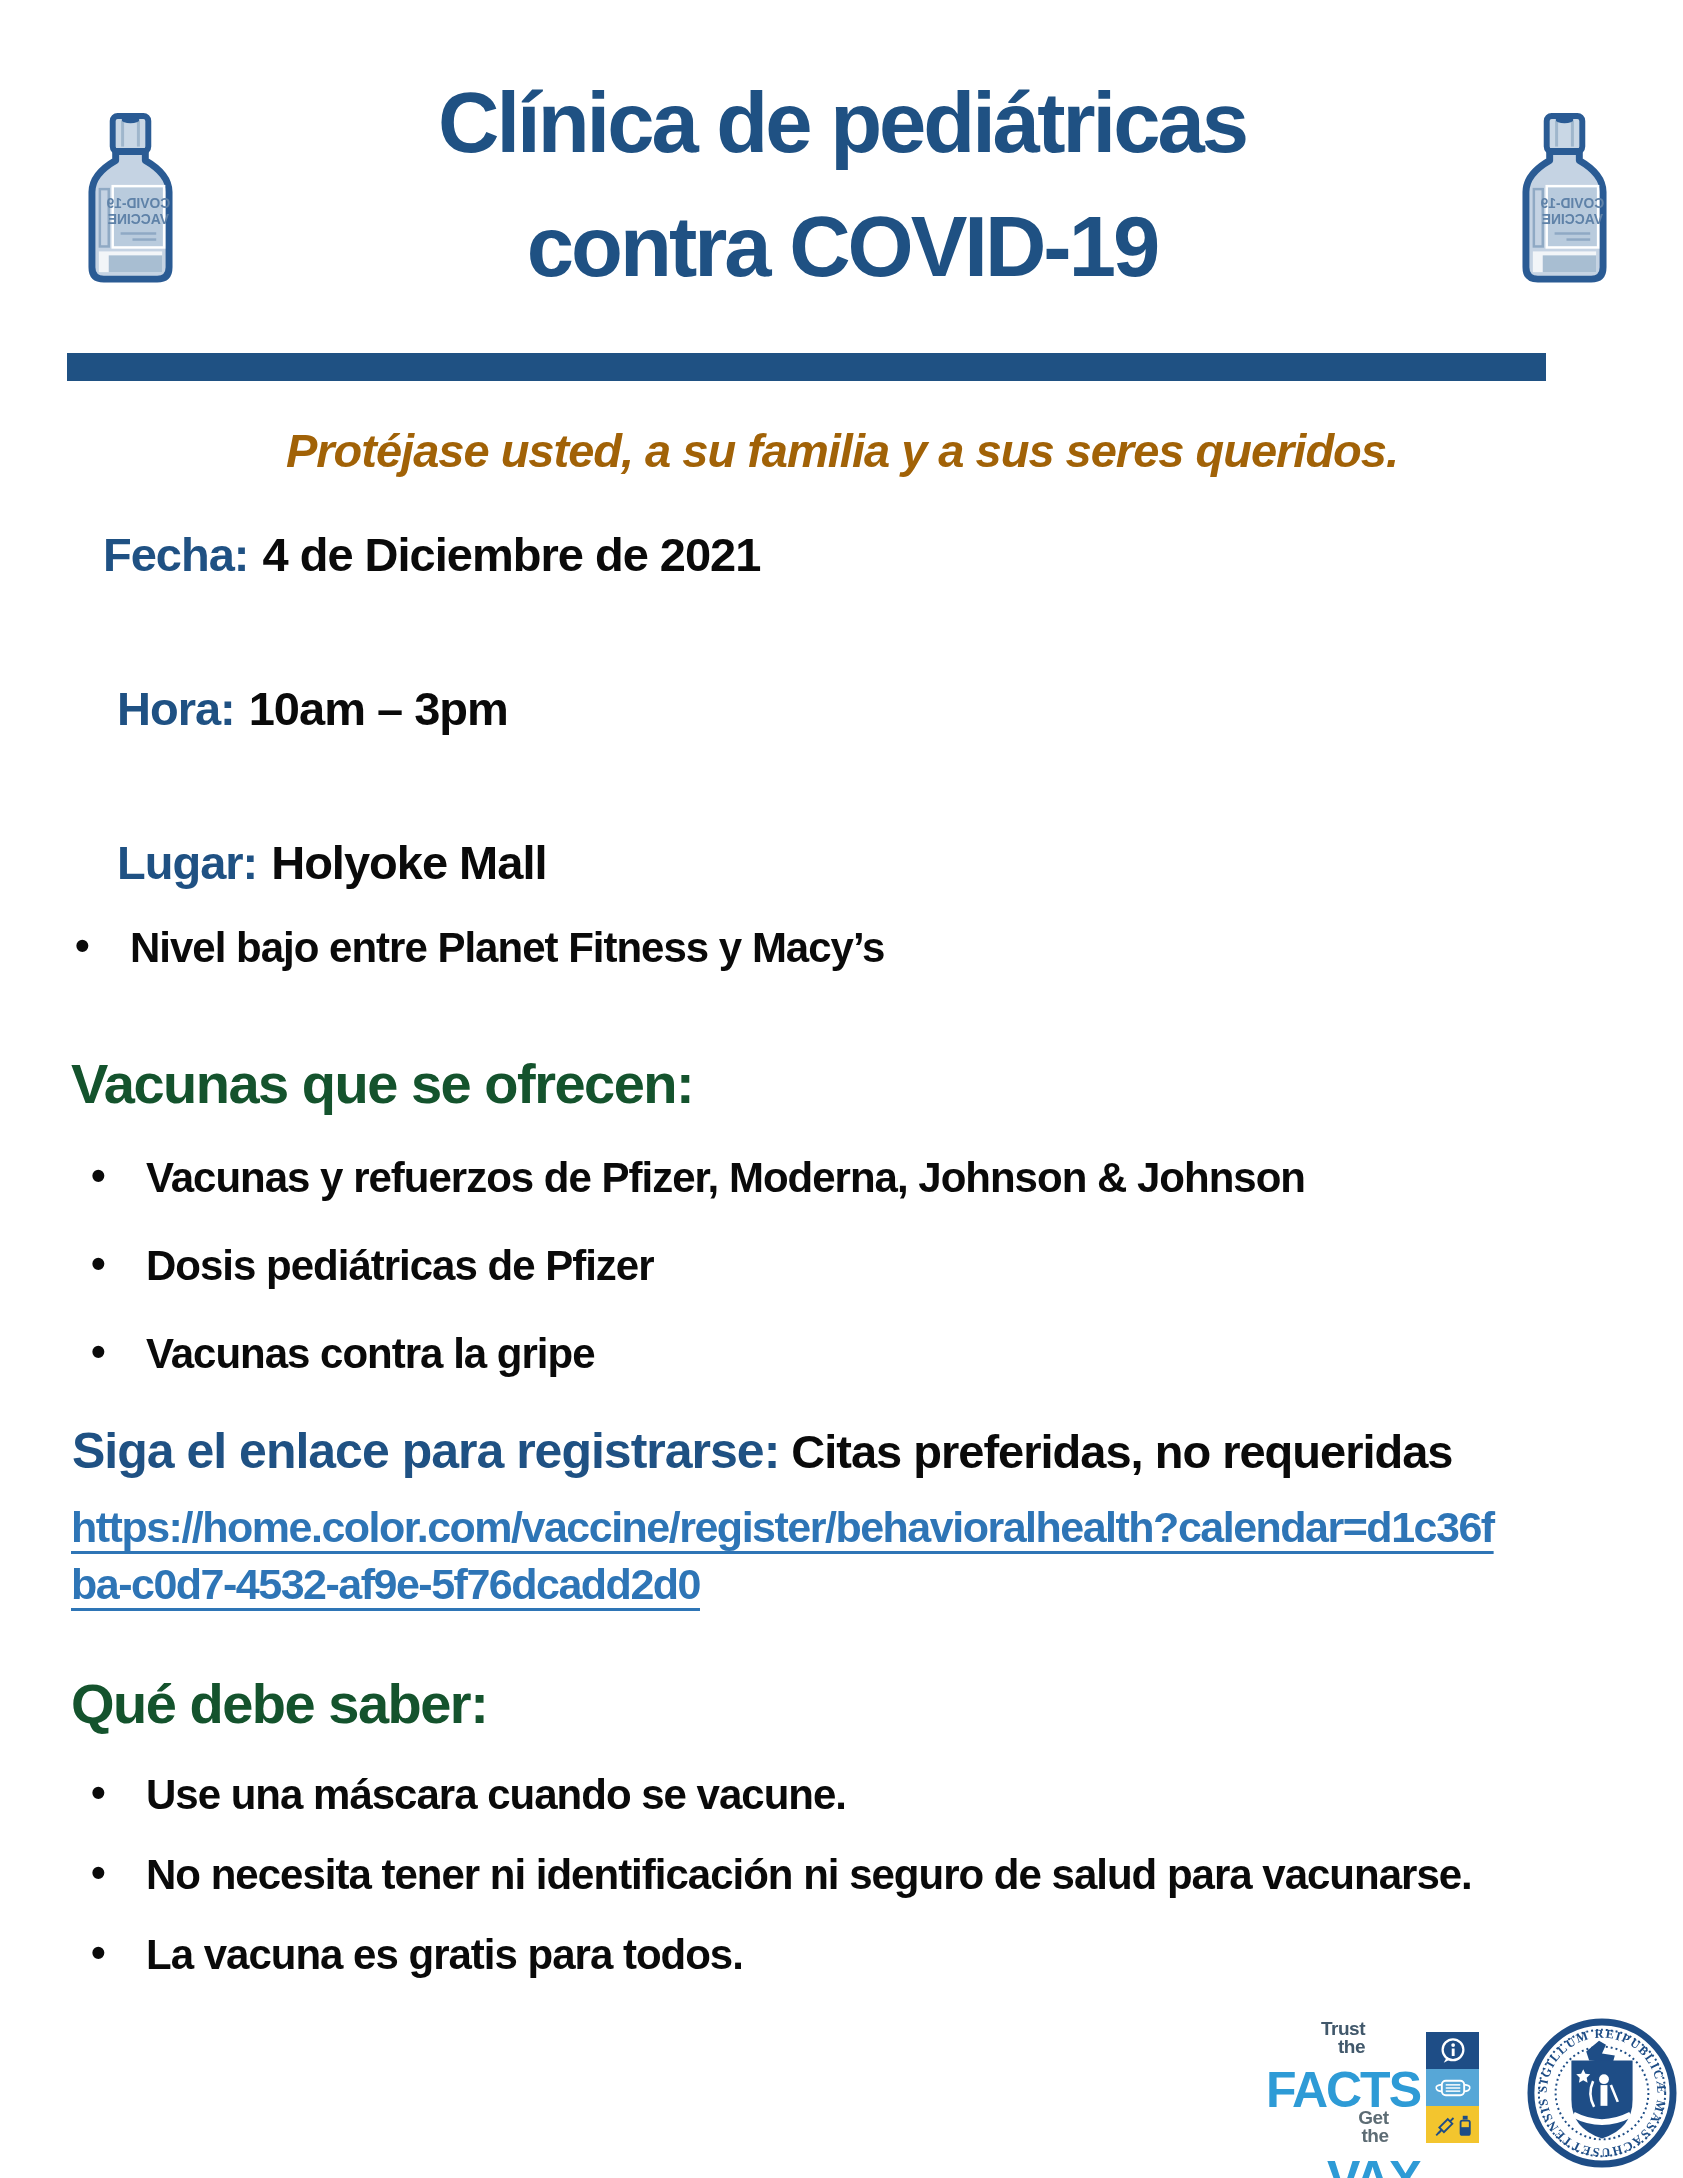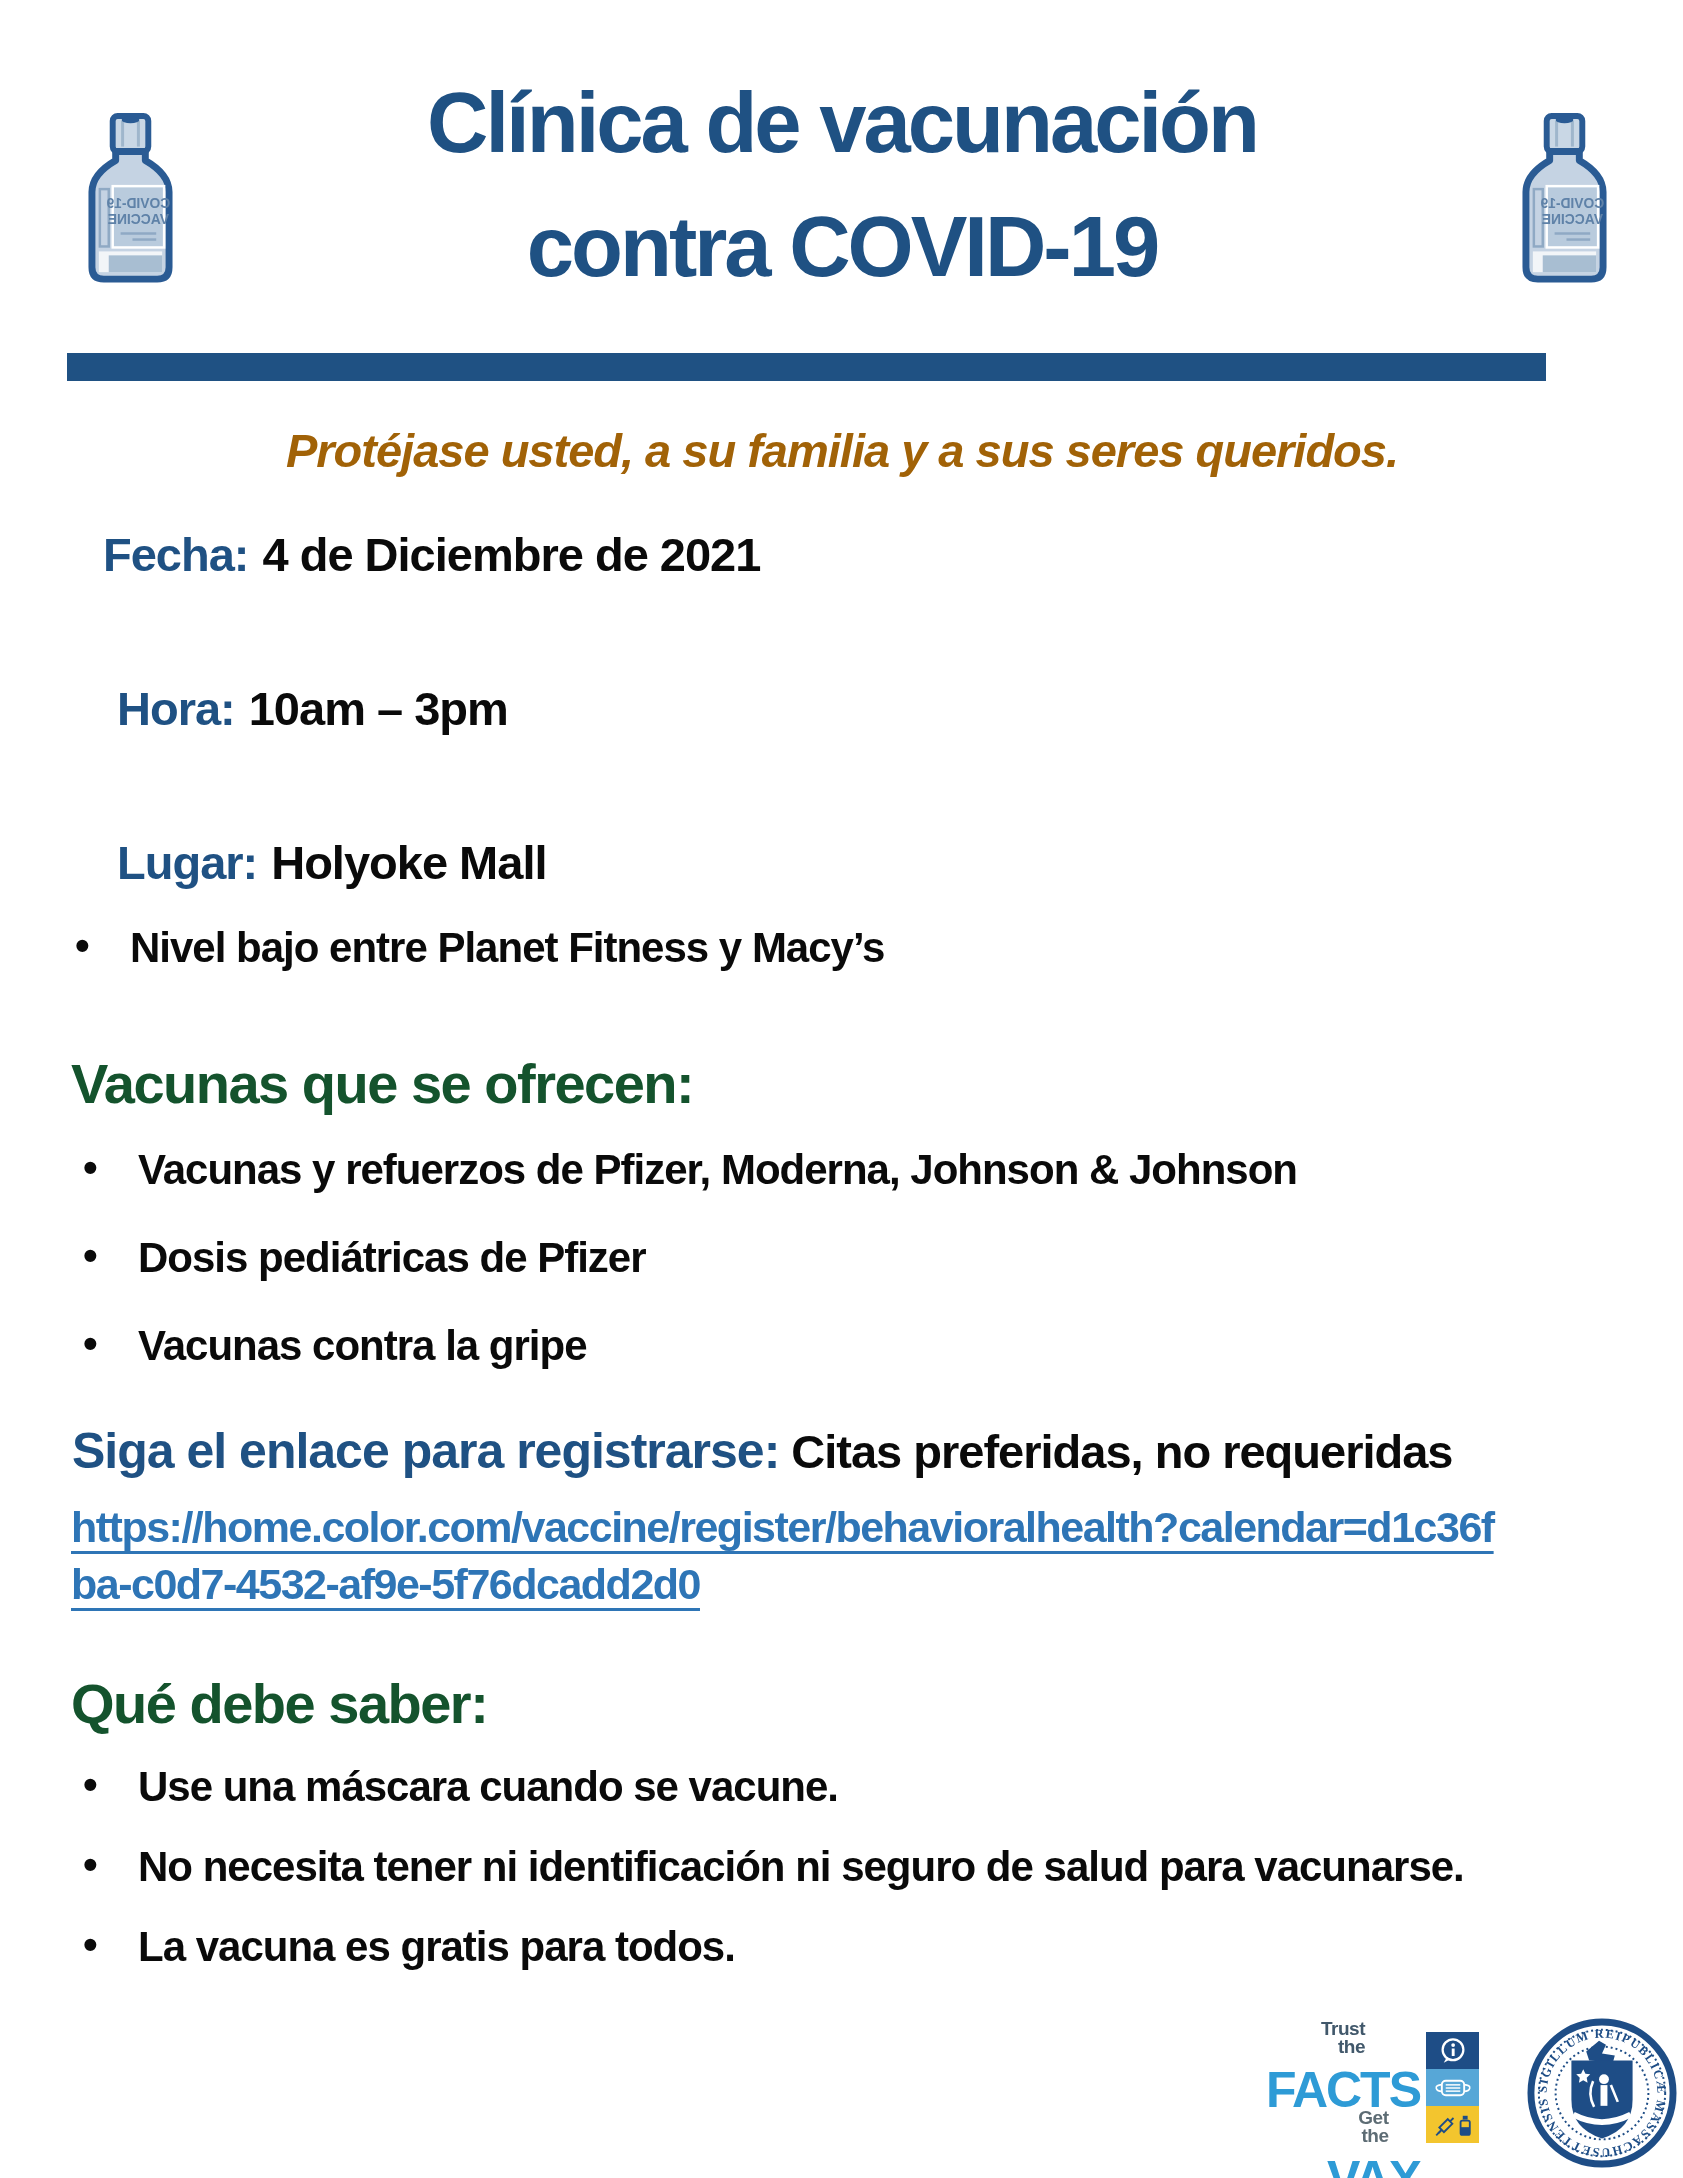--- a/index.html
+++ b/index.html
@@ -27,21 +27,21 @@
   .field.date{top:527px;left:103px;}
   .field.time{top:681px;left:117px;}
   .field.place{top:835px;left:117px;}
   
   .bullet-item{
     position:relative;padding-left:55px;font-size:42px;font-weight:700;color:#0a0a0a;
     letter-spacing:-1px;line-height:1.0;
   }
   .bullet-item::before{content:"\2022";position:absolute;left:0;top:-2px;font-size:42px;color:#0a0a0a;}
   .place-note{position:absolute;top:927px;left:75px;width:1505px;}
-  .plain-list{position:absolute;margin:8px;padding:0;list-style:none;}
+  .plain-list{position:absolute;margin:16px;padding:0;list-style:none;}
   .plain-list li{margin:0 0 46px 0;}
   .vaccines-list{top:1141px;left:75px;width:1515px;}
   .know-list{top:1758px;left:75px;width:1525px;}
   .know-list li{margin-bottom:38px;}
   
   .section-heading{
     position:absolute;color:#14532d;font-weight:700;font-size:56px;letter-spacing:-1.5px;white-space:nowrap;
   }
   .vaccines-heading{top:1051px;left:71px;}
   .know-heading{top:1671px;left:71px;}
@@ -111,21 +111,21 @@
         <text x="-56" y="114" font-size="14">VACCINE</text>
       </g>
       <line x1="38" y1="124" x2="74" y2="124" stroke="#8fa9c4" stroke-width="2.5"></line>
       <line x1="50" y1="130" x2="74" y2="130" stroke="#8fa9c4" stroke-width="2.5"></line>
       <rect x="16" y="142" width="64" height="21" fill="#f2f5f8"></rect>
       <rect x="26" y="146" width="54" height="17" fill="#a8bed2"></rect>
     </svg>
   </div>
 
   <div class="title">
-    <div>Clínica de vacunación</div>
+    <div>Clínica de pediátricas</div>
     <div>contra COVID-19</div>
   </div>
 
   <div class="divider"></div>
 
   <div class="subtitle">Protéjase usted, a su familia y a sus seres queridos.</div>
 
   <div class="field date">
     <span class="field-label">Fecha:</span><span class="field-value">4 de Diciembre de 2021</span>
   </div>

